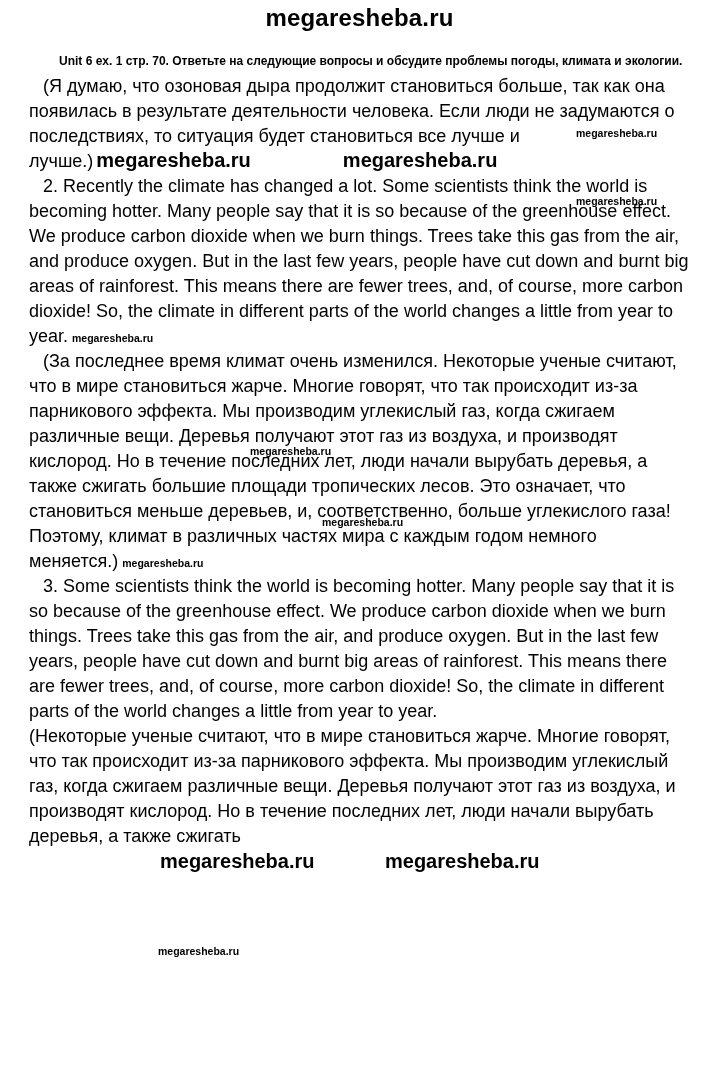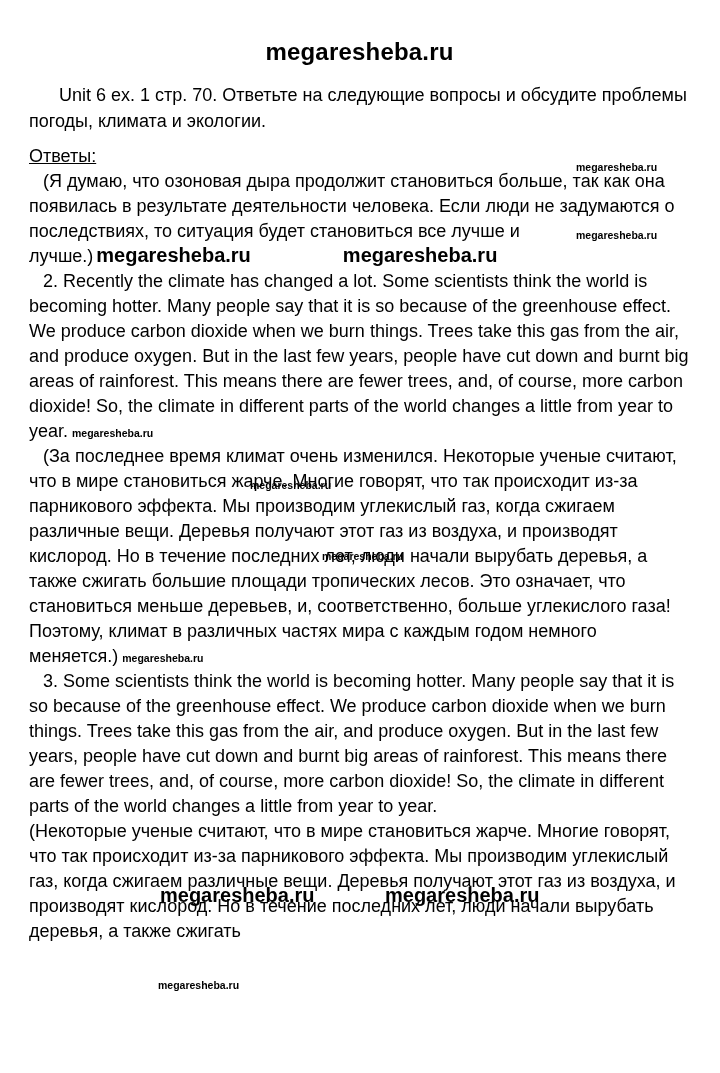--- a/index.html
+++ b/index.html
@@ -9,33 +9,32 @@
     font-family: "Liberation Sans", "DejaVu Sans", sans-serif;
     color: #000000;
   }
   .page {
     position: relative;
     width: 720px;
     height: 1000px;
     background: #ffffff;
     overflow: hidden;
     padding: 4px 30px 0 29px;
-    margin-top: 34px;
   }
   .site-header {
     text-align: center;
     font-weight: bold;
     font-size: 24px;
     line-height: 28px;
     letter-spacing: 0.2px;
   }
   .doc-title {
     margin-top: 16px;
-    font-weight: normal;
-    font-size: 18px;
+    font-weight: bold;
+    font-size: 12px;
     line-height: 26px;
     text-indent: 30px;
   }
   .answers-line {
     margin-top: 10px;
     font-size: 18px;
     line-height: 25px;
   }
   .answers-label { text-decoration: underline; }
   .wm-row {
@@ -86,21 +85,20 @@
 </style>
 </head>
 <body>
 
 <div class="page">
 
   <div class="site-header">megaresheba.ru</div>
 
   <p class="doc-title">Unit 6 ex. 1 стр. 70. Ответьте на следующие вопросы и обсудите проблемы погоды, климата и экологии.</p>
 
-  <p class="answers-line"><span class="answers-label">Ответы:</span></p>
 
 
 
   <p class="body indent-14"><span>(Я думаю, что озоновая дыра продолжит становиться больше, так как она появилась в результате деятельности человека. Если люди не задумаются о последствиях, то ситуация будет становиться все лучше и лучше.)</span><span class="wm-bold wm-inline-1">megaresheba.ru</span><span class="wm-bold wm-inline-2">megaresheba.ru</span></p>
 
   <p class="body indent-14"><span>2. Recently the climate has changed a lot. Some scientists think the world is becoming hotter. Many people say that it is so because of the greenhouse effect. We produce carbon dioxide when we burn things. Trees take this gas from the air, and produce oxygen. But in the last few years, people have cut down and burnt big areas of rainforest. This means there are fewer trees, and, of course, more carbon dioxide! So, the climate in different parts of the world changes a little from year to year.</span><span class="wm-tiny wm-trail">megaresheba.ru</span></p>
 
   <p class="body indent-14"><span>(За последнее время климат очень изменился. Некоторые ученые считают, что в мире становиться жарче. Многие говорят, что так происходит из-за парникового эффекта. Мы производим углекислый газ, когда сжигаем различные вещи. Деревья получают этот газ из воздуха, и производят кислород. Но в течение последних лет, люди начали вырубать деревья, а также сжигать большие площади тропических лесов. Это означает, что становиться меньше деревьев, и, соответственно, больше углекислого газа! Поэтому, климат в различных частях мира с каждым годом немного меняется.)</span><span class="wm-tiny wm-trail">megaresheba.ru</span></p>
 
   <p class="body indent-14">3. Some scientists think the world is becoming hotter. Many people say that it is so because of the greenhouse effect. We produce carbon dioxide when we burn things. Trees take this gas from the air, and produce oxygen. But in the last few years, people have cut down and burnt big areas of rainforest. This means there are fewer trees, and, of course, more carbon dioxide! So, the climate in different parts of the world changes a little from year to year.</p>

